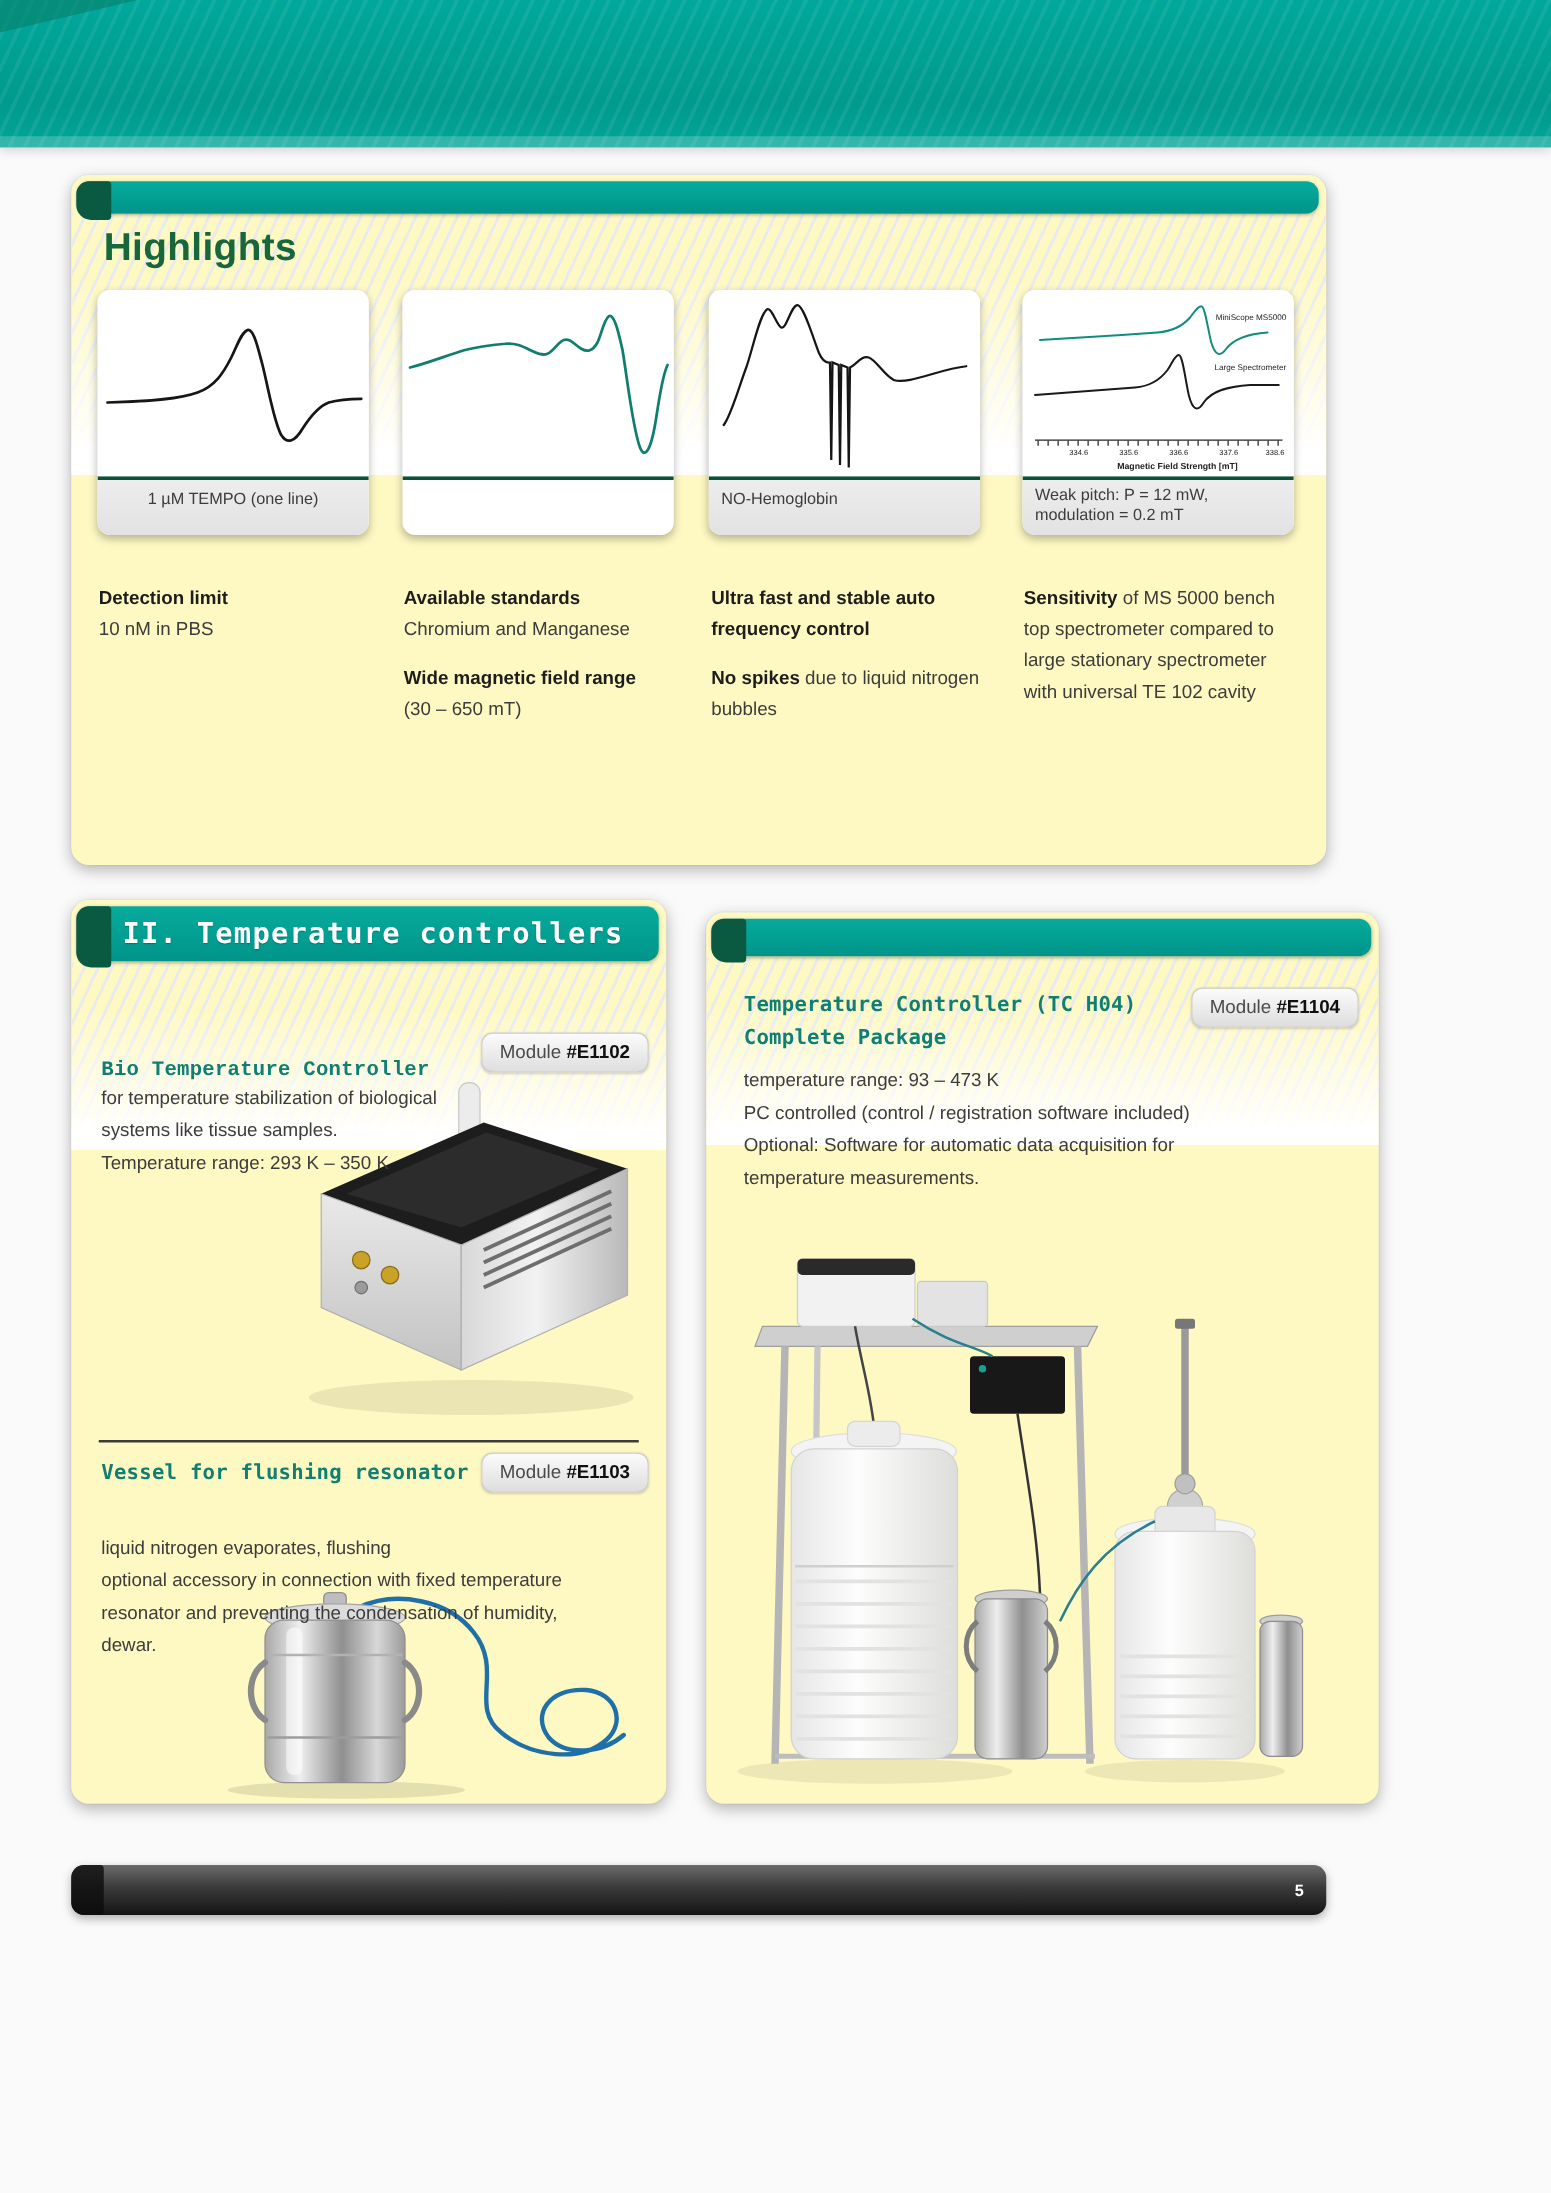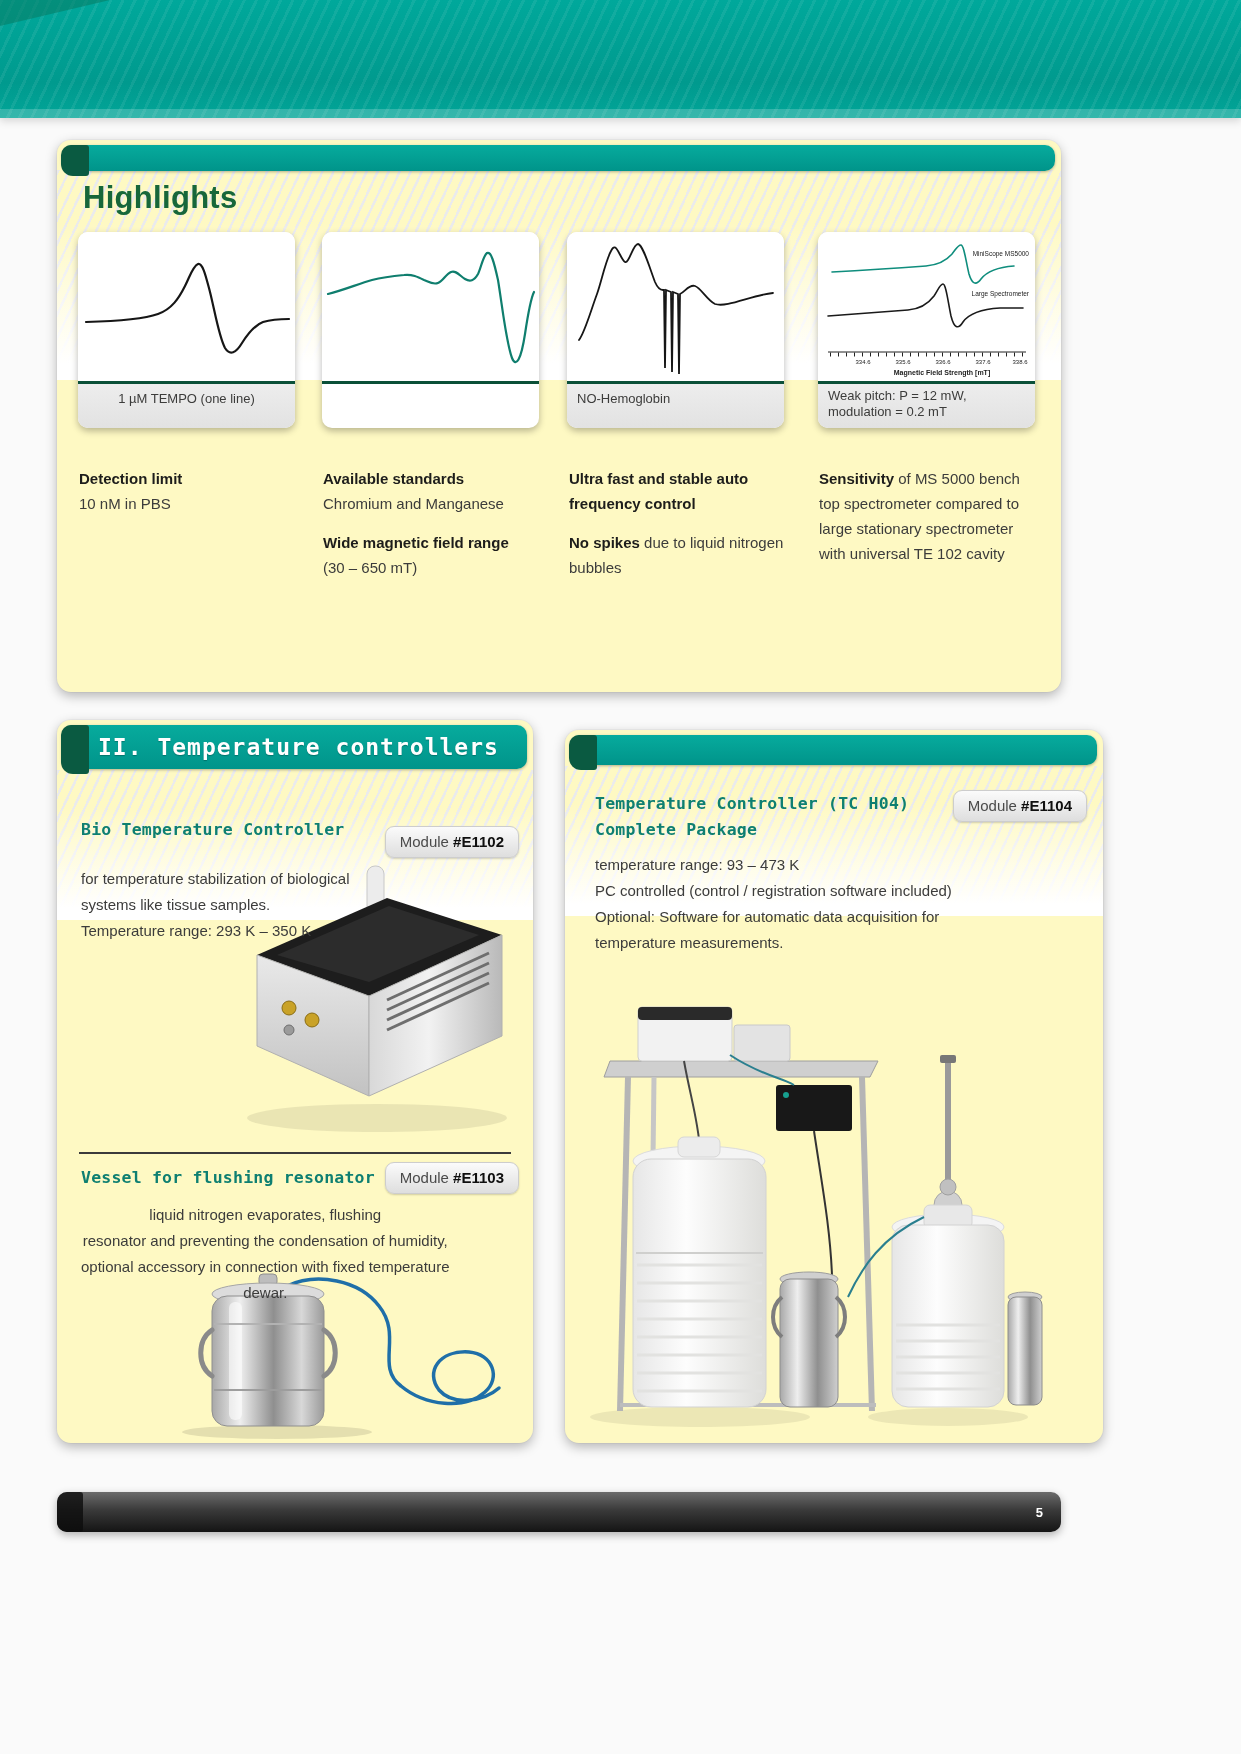--- a/index.html
+++ b/index.html
@@ -220,21 +220,21 @@
   </div>
 </div>
 
 <div class="card" id="sec-left">
   <div class="band">
     <span class="cap"></span>
     <div class="sec-title">II. Temperature controllers</div>
   </div>
   <div class="stripes"></div>
 
-  <div class="product-name" style="left:24px; top:100px;">Bio Temperature Controller</div>
+  <div class="product-name" style="left:24px; top:126px;font-family:Liberation Mono, monospace;">Bio Temperature Controller</div>
   <div class="module-badge" style="right:14px; top:106px;"><span>Module</span>&nbsp;<b>#E1102</b></div>
   <div class="desc" style="left:24px; top:146px;">
     <div>for temperature stabilization of biological</div>
     <div>systems like tissue samples.</div>
     <div>Temperature range: 293 K – 350 K</div>
   </div>
 
   <svg class="photo" style="left:160px; top:140px;" width="310" height="288" viewBox="0 0 310 288">
     <defs>
       <linearGradient id="silver1" x1="0" y1="0" x2="1" y2="0">
@@ -261,24 +261,24 @@
     </g>
     <circle cx="72" cy="148" r="7" fill="#c9a227" stroke="#8a6d14"></circle>
     <circle cx="95" cy="160" r="7" fill="#c9a227" stroke="#8a6d14"></circle>
     <circle cx="72" cy="170" r="5" fill="#9b9b9b" stroke="#6f6f6f"></circle>
   </svg>
 
   <div class="divider" style="top:432px;"></div>
 
   <div class="product-name" style="left:24px; top:448px;">Vessel for flushing resonator</div>
   <div class="module-badge" style="right:14px; top:442px;"><span>Module</span>&nbsp;<b>#E1103</b></div>
-  <div class="desc" style="left:24px; top:482px;text-align:center;">
+  <div class="desc" style="left:24px; top:506px;">
     <div>liquid nitrogen evaporates, flushing</div>
+    <div>optional accessory in connection with fixed temperature</div>
     <div>resonator and preventing the condensation of humidity,</div>
-    <div>optional accessory in connection with fixed temperature</div>
     <div>dewar.</div>
   </div>
 
   <svg class="photo" style="left:110px; top:552px;" width="345" height="168" viewBox="0 0 345 168">
     <defs>
       <linearGradient id="steelv" x1="0" y1="0" x2="1" y2="0">
         <stop offset="0" stop-color="#a8a8a8"></stop>
           <stop offset="0.25" stop-color="#efefef"></stop>
         <stop offset="0.55" stop-color="#8f8f8f"></stop>
           <stop offset="0.8" stop-color="#d8d8d8"></stop>

